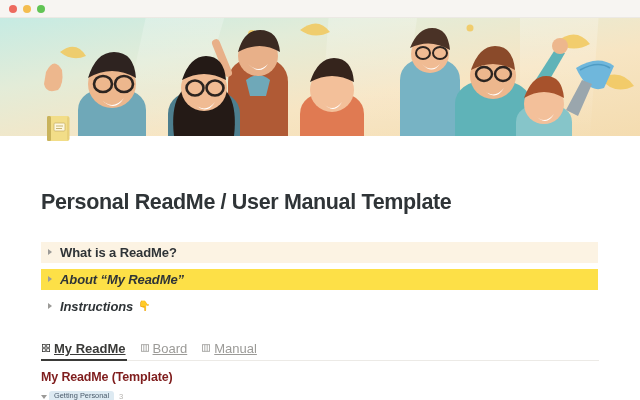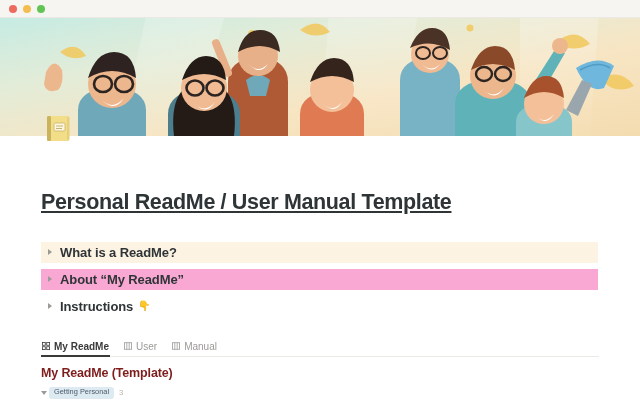--- a/index.html
+++ b/index.html
@@ -38,51 +38,51 @@
     position: absolute; left: 41px; top: 111px;
     width: 34px; height: 34px; z-index: 6;
     display: flex; align-items: center; justify-content: center;
   }
 
   
   .content { position: relative; padding: 0 41px; }
 
   .page-title {
     font-size: 21.5px; font-weight: bold; color: #2f3437;
-    letter-spacing: -0.35px; margin-top: 54px; line-height: 1.2; text-decoration: underline;
+    letter-spacing: -0.35px; margin-top: 54px; line-height: 1.2;
   }
 
   .toggles { margin-top: 26px; }
   .toggle-row {
     width: 557px; height: 21px;
     display: flex; align-items: center;
     padding-left: 7px;
   }
   .toggle-row.cream { background: #fcf3e3; }
-  .toggle-row.gray  { background: #f9a8d4; }
+  .toggle-row.gray  { background: #fde047; font-style: italic; }
   .toggle-row.plain { background: transparent; }
   .toggle-gap { height: 6px; }
   .tri {
     width: 0; height: 0;
     border-left: 4.5px solid #9b9a97;
     border-top: 3.2px solid transparent;
     border-bottom: 3.2px solid transparent;
     margin-right: 8px; flex: 0 0 auto;
   }
   .toggle-label { font-size: 13px; font-weight: bold; color: #2f3437; letter-spacing: -0.1px; }
-  .toggle-label.ital { font-weight: bold; }
+  .toggle-label.ital { font-style: italic; font-weight: bold; }
   .pin { margin-left: 5px; font-size: 10px; line-height: 1; }
 
   
   .db { margin-top: 22px; }
   .tabbar { display: flex; align-items: flex-end; gap: 13px; border-bottom: 1px solid #eceae6; padding-bottom: 0; }
   .tab {
     display: flex; align-items: center; gap: 4px;
-    font-size: 10px; color: #9b9a97;
-    padding: 2px 1px 4px 1px; position: relative;
+    font-size: 13px; color: #9b9a97;
+    padding: 2px 1px 4px 1px; position: relative; text-decoration: underline;
   }
   .tab.active { color: #3a3a38; font-weight: bold; }
   .tab.active:after {
     content: ""; position: absolute; left: 0; right: 0; bottom: -1px;
     height: 1.6px; background: #3a3a38;
   }
   .tab svg { display: block; }
 
   .db-title { font-size: 12.5px; font-weight: bold; color: #7f1d1d; margin-top: 9px; letter-spacing: -0.15px; }
 
@@ -266,21 +266,21 @@
         </div>
 
         <div class="tab">
           <span>
             <svg width="8" height="8" viewBox="0 0 10 10" aria-hidden="true">
               <rect x="0.5" y="0.9" width="9" height="8.2" fill="none" stroke="#9b9a97" stroke-width="1"></rect>
               <line x1="3.5" y1="0.9" x2="3.5" y2="9.1" stroke="#9b9a97" stroke-width="1"></line>
               <line x1="6.5" y1="0.9" x2="6.5" y2="9.1" stroke="#9b9a97" stroke-width="1"></line>
             </svg>
           </span>
-          <span>User</span>
+          <span>Board</span>
         </div>
 
         <div class="tab">
           <span>
             <svg width="8" height="8" viewBox="0 0 10 10" aria-hidden="true">
               <rect x="0.5" y="0.9" width="9" height="8.2" fill="none" stroke="#9b9a97" stroke-width="1"></rect>
               <line x1="3.5" y1="0.9" x2="3.5" y2="9.1" stroke="#9b9a97" stroke-width="1"></line>
               <line x1="6.5" y1="0.9" x2="6.5" y2="9.1" stroke="#9b9a97" stroke-width="1"></line>
             </svg>
           </span>

